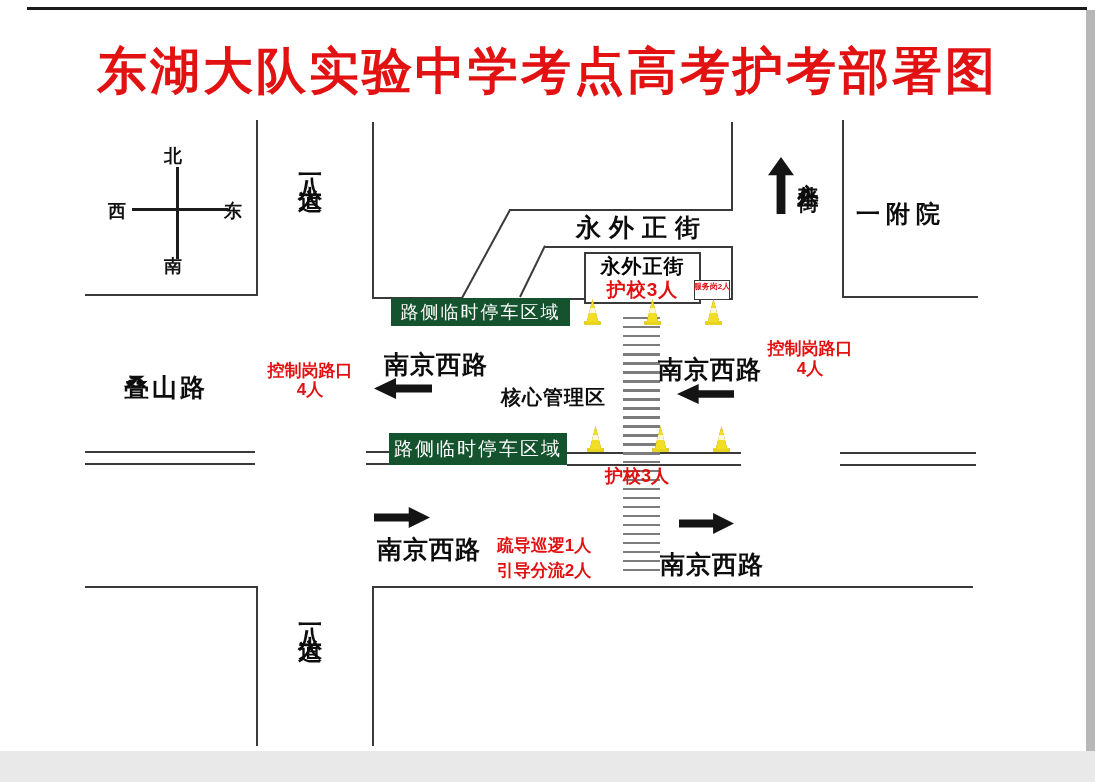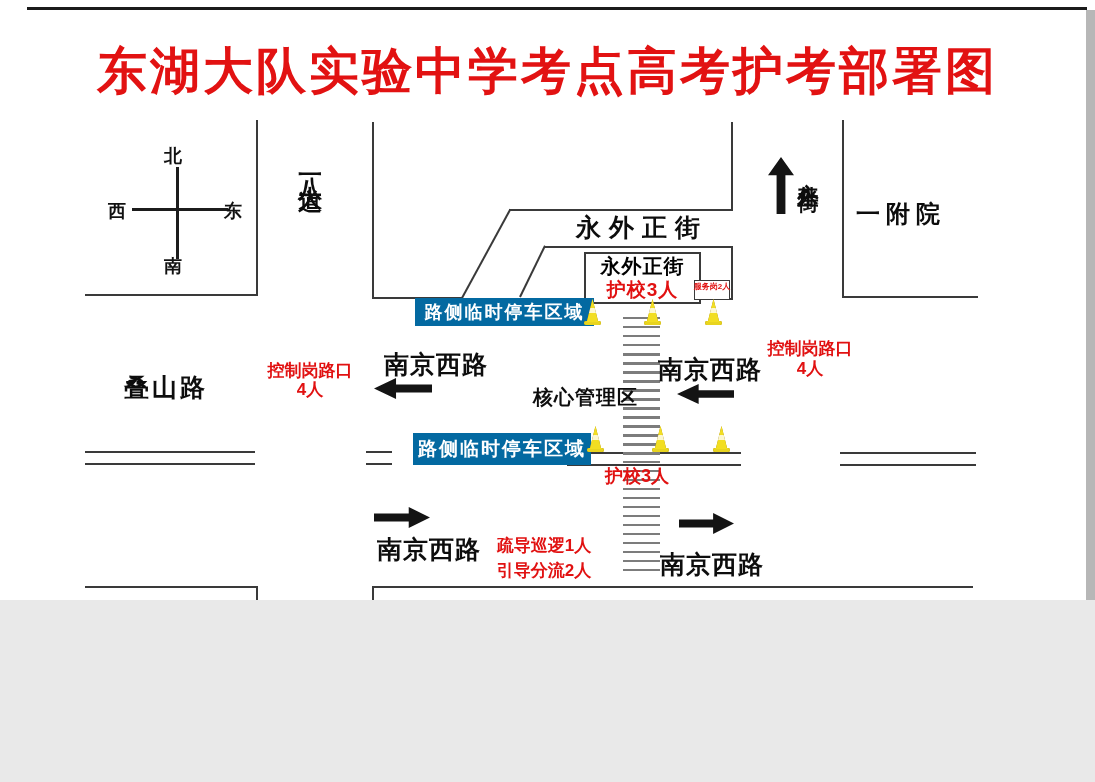--- a/index.html
+++ b/index.html
@@ -1,16 +1,16 @@
 <!DOCTYPE html>
 <html><head>
 <meta charset="utf-8">
 <style>
   html,body{margin:0;padding:0;background:#e9e9e9;}
-  #page{position:relative;width:1095px;height:600px;background:#ffffff;overflow:hidden;
+  #page{position:relative;width:1095px;height:751px;background:#ffffff;overflow:hidden;
         font-family:"Liberation Sans","DejaVu Sans",sans-serif;}
   .abs{position:absolute;}
   
   .top-border{left:27px;top:7px;width:1060px;height:3px;background:#1b1b1b;}
   .right-shadow{left:1086px;top:10px;width:9px;height:772px;background:#b7b7b7;}
   .bottom-shadow{left:4px;top:766px;width:1087px;height:11px;background:linear-gradient(#9f9f9f,#cfcfcf);}
   
   .title{left:60px;top:38px;width:975px;text-align:center;color:#e21212;
          font-size:50px;font-weight:900;letter-spacing:3px;white-space:nowrap;}
   
@@ -54,43 +54,43 @@
   .comp-w{left:108px;top:199px;} .comp-e{left:224px;top:199px;}
   
   .roadlabel{font-size:25px;font-weight:700;color:#0d0d0d;letter-spacing:1px;white-space:nowrap;}
   .yongwai-h{left:576px;top:211px;letter-spacing:8px;}
   .dieshan{left:124px;top:371px;letter-spacing:3px;}
   .nj-nw{left:384px;top:348px;}
   .nj-ne{left:658px;top:353px;}
   .nj-sw{left:377px;top:533px;}
   .nj-se{left:660px;top:548px;}
   .hospital{left:856px;top:198px;font-size:24px;letter-spacing:6px;}
-  .corezone{left:501px;top:384px;font-size:20px;font-weight:700;color:#0d0d0d;letter-spacing:1px;white-space:nowrap;margin-left:32px;}
+  .corezone{left:501px;top:384px;font-size:20px;font-weight:700;color:#0d0d0d;letter-spacing:1px;white-space:nowrap;}
   .vert{writing-mode:vertical-rl;text-orientation:upright;font-weight:700;color:#0d0d0d;white-space:nowrap;}
   .bayi-top{left:294px;top:158px;font-size:24px;letter-spacing:4px;}
   .bayi-bottom{left:294px;top:608px;font-size:24px;letter-spacing:4px;}
   .yongwai-v{left:794px;top:166px;font-size:21px;letter-spacing:3px;}
   
   .red{color:#e11111;font-weight:700;}
   .patrol-top{left:398px;top:323px;font-size:17px;white-space:pre;}
   .ctrl-left{left:254px;top:361px;width:112px;text-align:center;font-size:17px;line-height:19px;}
   .ctrl-right{left:758px;top:339px;width:104px;text-align:center;font-size:17px;line-height:20px;}
   .guard-south{left:605px;top:464px;font-size:18px;white-space:nowrap;}
   .patrol-bottom{left:486px;top:533px;width:116px;text-align:center;font-size:17px;line-height:25px;white-space:nowrap;}
   
   .school{left:584px;top:252px;width:113px;height:48px;background:#fff;border:2px solid #3a3a3a;
           display:flex;flex-direction:column;align-items:center;justify-content:center;line-height:23px;}
   .school-name{font-size:20px;font-weight:700;color:#000;letter-spacing:1px;}
   .school-guard{font-size:19px;font-weight:700;color:#e11111;letter-spacing:1px;}
   .servicebox{left:694px;top:280px;width:34px;height:18px;background:#fff;border:1px solid #3a3a3a;
           display:flex;align-items:flex-start;justify-content:center;}
   .servicebox span{font-size:8px;font-weight:700;color:#e11111;white-space:nowrap;}
   
-  .bluebox{background:#0369a1;color:#ffffff;display:flex;align-items:center;justify-content:center;
-           font-weight:700;letter-spacing:2px;white-space:nowrap;margin-left:24px;}
+  .bluebox{background:#14532d;color:#ffffff;display:flex;align-items:center;justify-content:center;
+           font-weight:400;letter-spacing:2px;white-space:nowrap;}
   .park1{left:391px;top:298px;width:179px;height:28px;font-size:18px;}
   .park2{left:389px;top:433px;width:178px;height:32px;font-size:19px;}
   
   .arrow{background:#141414;}
   .a-left{clip-path:polygon(0 50%,38% 0,38% 31%,100% 31%,100% 69%,38% 69%,38% 100%);}
   .a-right{clip-path:polygon(100% 50%,62% 0,62% 31%,0 31%,0 69%,62% 69%,62% 100%);}
   .a-up{clip-path:polygon(50% 0,100% 32%,67% 32%,67% 100%,33% 100%,33% 32%,0 32%);}
   .aw1{left:374px;top:378px;width:58px;height:21px;}
   .aw2{left:677px;top:384px;width:57px;height:20px;}
   .ae1{left:374px;top:507px;width:56px;height:21px;}

